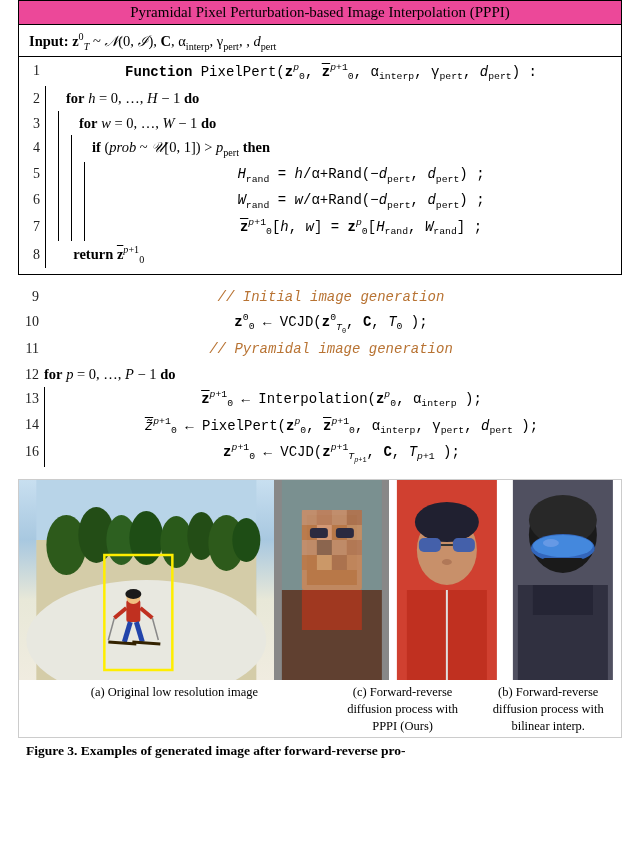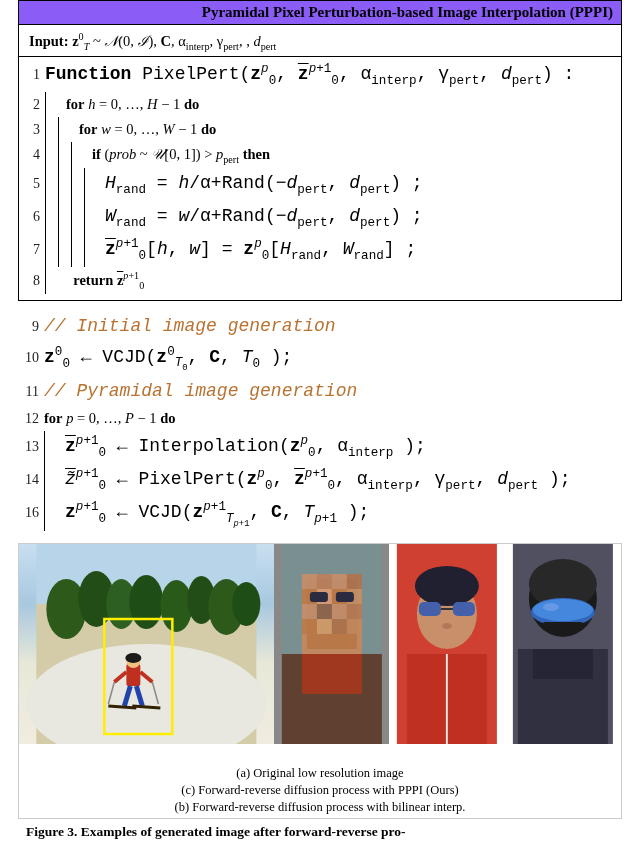--- a/index.html
+++ b/index.html
@@ -15,25 +15,25 @@
       width: 640px;
       padding: 0 18px 10px 18px;
     }
     .algo-box {
       border: 1.5px solid #000;
       margin-bottom: 8px;
       padding: 0;
     }
     .algo-title {
       font-size: 15px;
-      font-weight: bold;
-      text-align: right;
+      font-weight: normal;
+      text-align: center;
       border-bottom: 1.5px solid #000;
       padding: 3px 8px;
-      background: #8b5cf6;
+      background: #ec4899;
     }
     .algo-io {
       padding: 4px 10px 2px 10px;
       font-size: 14.5px;
       line-height: 1.55;
     }
     .algo-body {
       padding: 2px 0 6px 0;
     }
     .algo-line {
@@ -66,21 +66,22 @@
       margin-right: 4px;
       margin-left: 8px;
     }
     .line-content {
       flex: 1;
       font-size: 14.5px;
     }
     .indent1 { padding-left: 16px; }
     .code-font {
       font-family: 'Courier New', Courier, monospace;
-      font-size: 18px;
+      font-size: 14px;
+      text-align: center;
     }
     .comment-line {
       color: #b87333;
       font-style: italic;
     }
     .bold { font-weight: bold; }
     .separator-line {
       border: none;
       border-top: 1.5px solid #000;
       margin: 0;
@@ -105,22 +106,21 @@
     }
     
     .skier-img {
       background: linear-gradient(180deg, #c8dff0 0%, #a8c8e0 30%, #e8e8d8 60%, #f0ece0 100%);
       position: relative;
       flex: 2.2;
     }
     .caption-row {
       display: flex;
       font-size: 12.5px;
-      padding: 21px 0 2px 0;
-      flex-direction: column;
+      padding: 4px 0 2px 0;
     }
     .cap-item {
       flex: 1;
       text-align: center;
       padding: 0 4px;
       line-height: 1.35;
     }
     .cap-item-wide {
       flex: 2.2;
     }

